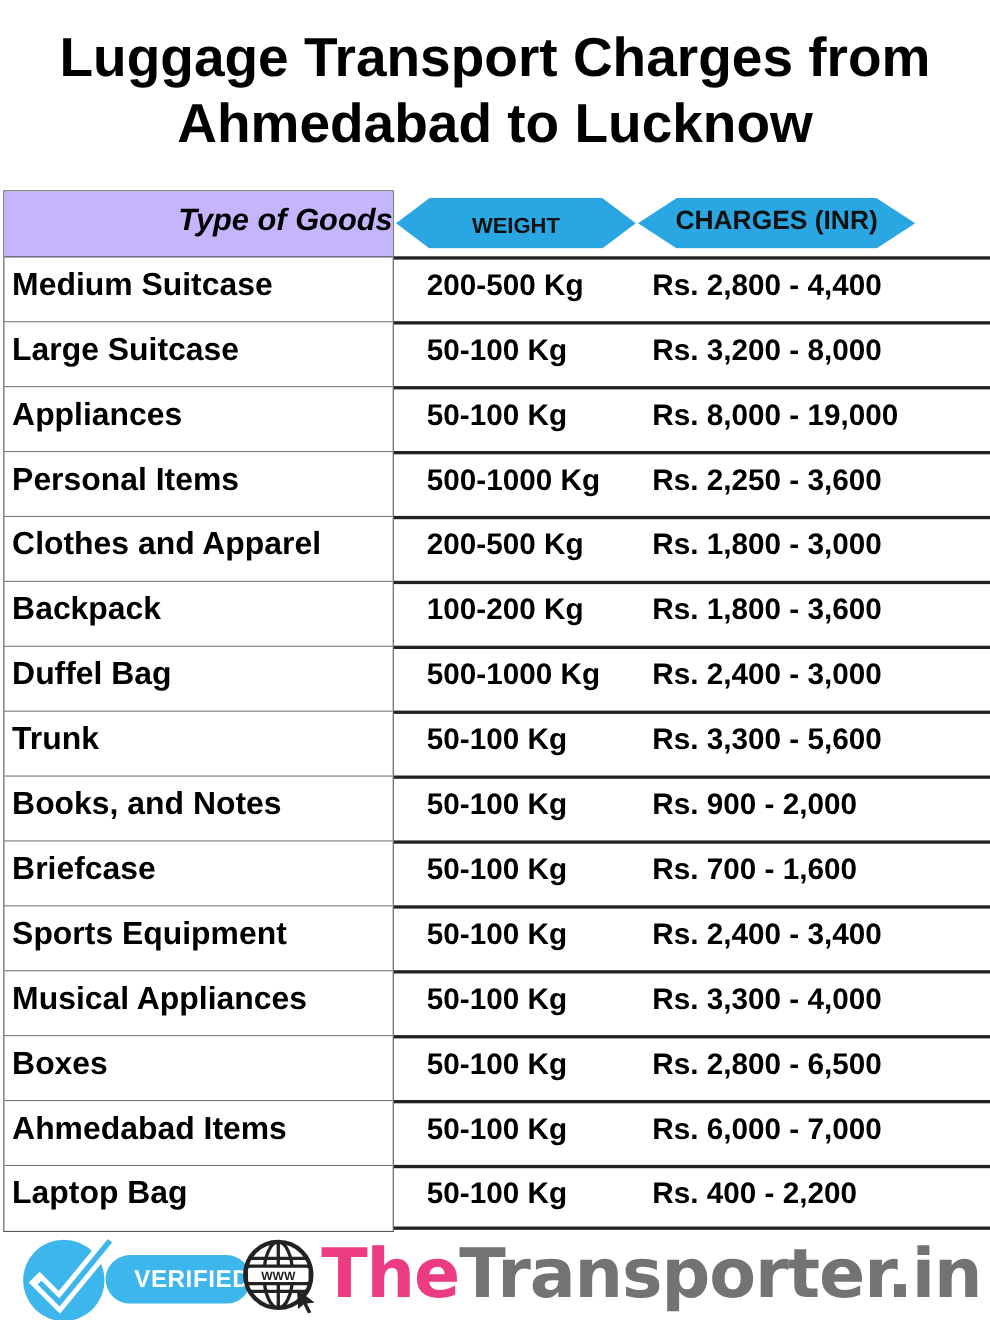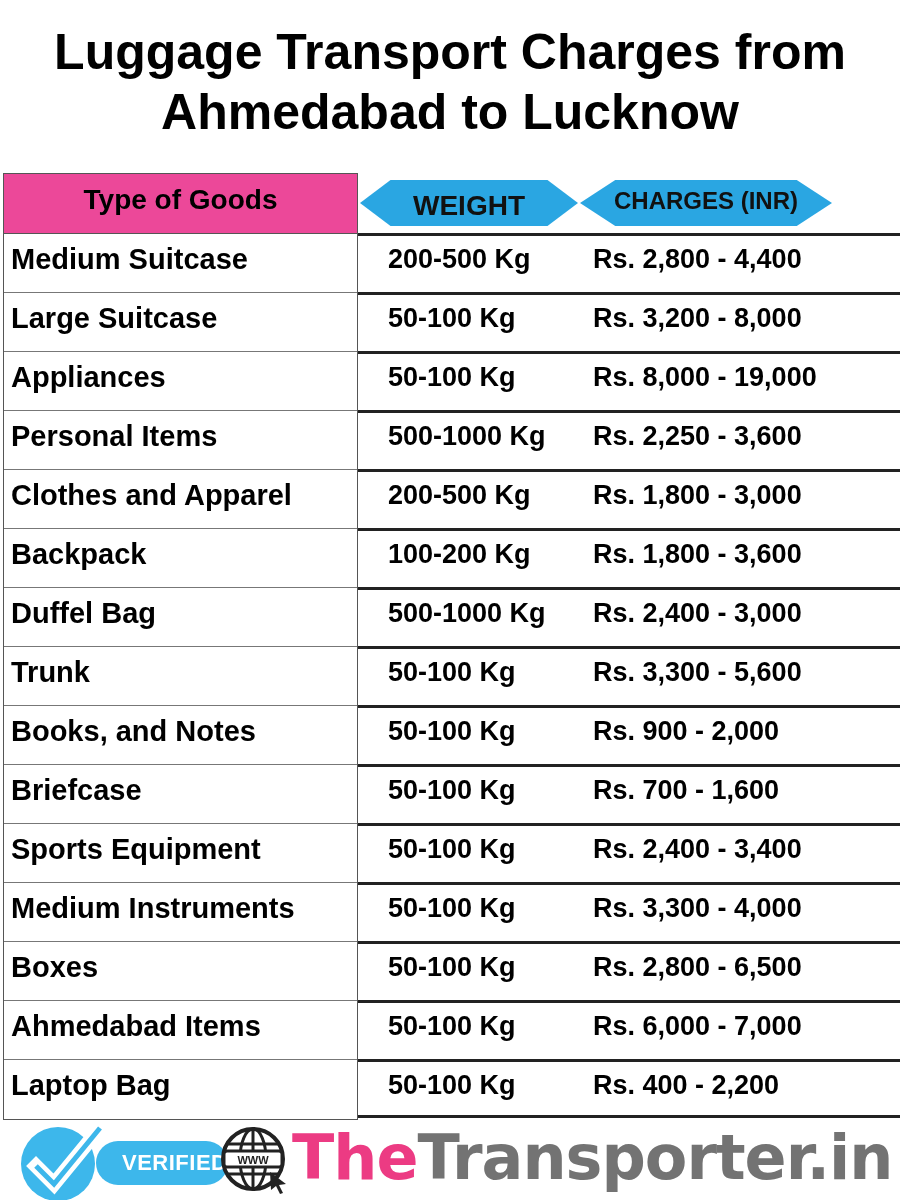--- a/index.html
+++ b/index.html
@@ -10,38 +10,39 @@
       position: absolute; left: 0; top: 22px; width: 900px;
       text-align: center; font-weight: bold; font-size: 50px; line-height: 60px;
       color: #000;
     }
 
     .goods-table {
       position: absolute; left: 3px; top: 173px; width: 355px;
       border: 1.5px solid #555;
     }
     .goods-header {
-      height: 60px; background: #ec4899; color: #000;
-      font-weight: bold; font-size: 28px; text-align: center; line-height: 52px;
+      height: 60px; background: #c4b5fd; color: #000;
+      font-weight: bold; font-size: 28px; text-align: right; line-height: 52px;
       border-bottom: 1.5px solid #555;
+      font-style: italic;
     }
     .goods-cell {
       height: 59px; border-bottom: 1.5px solid #777;
       font-weight: bold; font-size: 29px; line-height: 50px; padding-left: 7px;
       white-space: nowrap;
     }
     .goods-cell:last-child { border-bottom: none; }
 
     .hex {
       position: absolute; top: 180px; height: 46px;
       background: #2aa6e2; color: #111; font-weight: bold;
       text-align: center; display: flex; align-items: center; justify-content: center;
       clip-path: polygon(0 50%, 14% 0, 86% 0, 100% 50%, 86% 100%, 14% 100%);
     }
-    .hex-weight { left: 360px; width: 218px; font-size: 28px; padding-top: 6px; }
+    .hex-weight { left: 360px; width: 218px; font-size: 20px; padding-top: 6px; }
     .hex-charges { left: 580px; width: 252px; font-size: 24px; padding-bottom: 4px; }
 
     .rows { position: absolute; left: 358px; top: 233px; width: 542px; }
     .row {
       position: relative; height: 59px; border-top: 3px solid #222;
     }
     .row:last-child { border-bottom: 3px solid #222; }
     .w, .c {
       position: absolute; top: 8px; font-weight: bold; font-size: 27px; white-space: nowrap;
     }
@@ -80,21 +81,21 @@
   <div class="goods-cell">Large Suitcase</div>
   <div class="goods-cell">Appliances</div>
   <div class="goods-cell">Personal Items</div>
   <div class="goods-cell">Clothes and Apparel</div>
   <div class="goods-cell">Backpack</div>
   <div class="goods-cell">Duffel Bag</div>
   <div class="goods-cell">Trunk</div>
   <div class="goods-cell">Books, and Notes</div>
   <div class="goods-cell">Briefcase</div>
   <div class="goods-cell">Sports Equipment</div>
-  <div class="goods-cell">Medium Instruments</div>
+  <div class="goods-cell">Musical Appliances</div>
   <div class="goods-cell">Boxes</div>
   <div class="goods-cell">Ahmedabad Items</div>
   <div class="goods-cell">Laptop Bag</div>
 </div>
 
 <div class="hex hex-weight">
   <span>WEIGHT</span>
 </div>
 <div class="hex hex-charges">
   <span>CHARGES (INR)</span>

